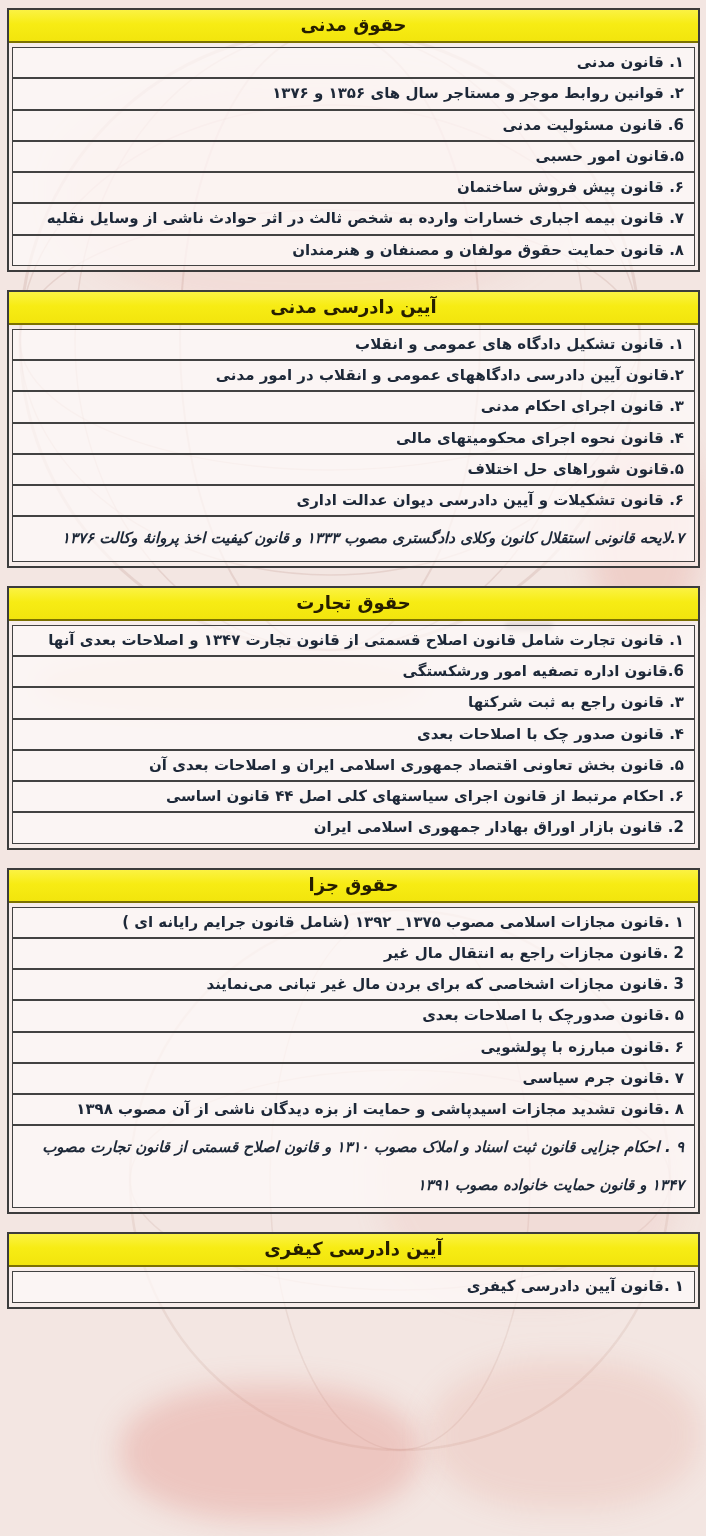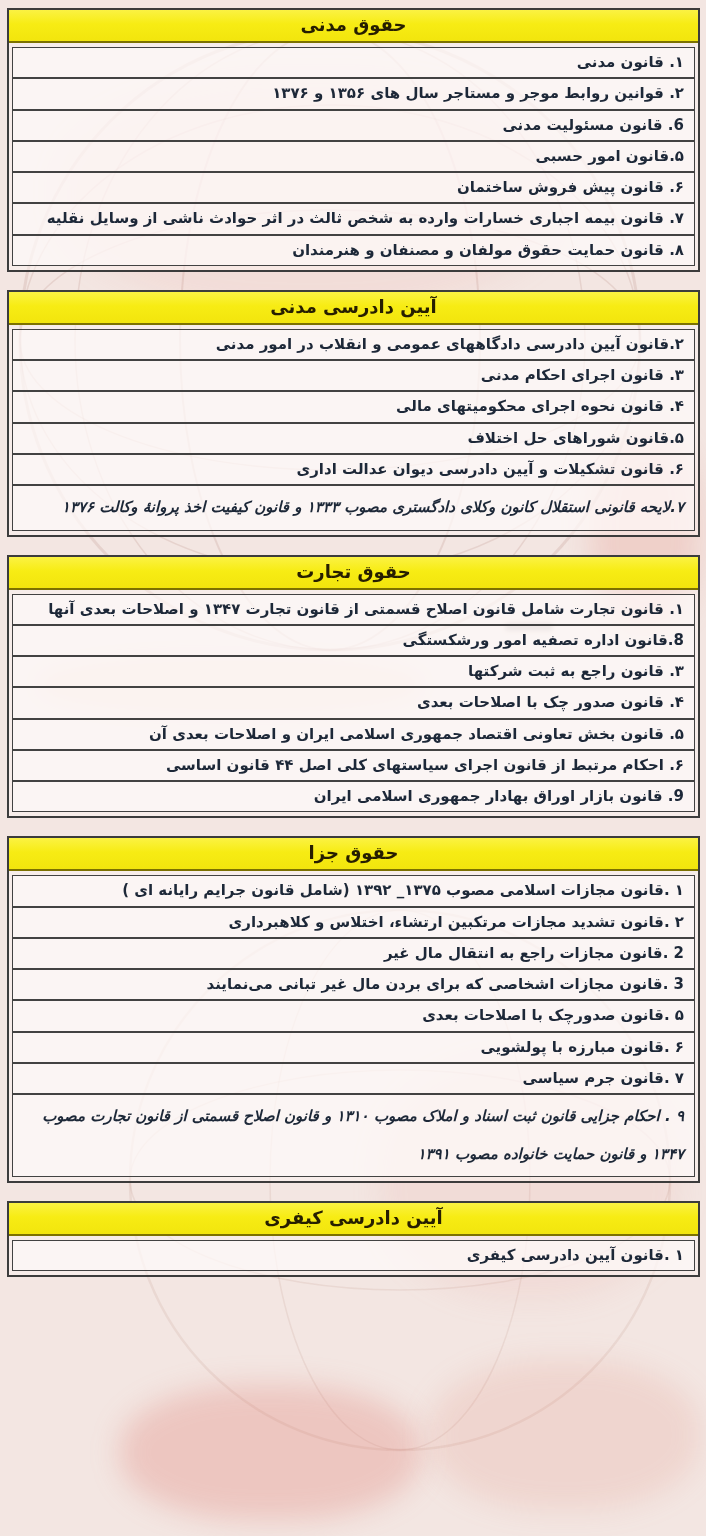--- a/index.html
+++ b/index.html
@@ -82,52 +82,53 @@
           <div class="row">۵.قانون امور حسبی</div>
           <div class="row">۶. قانون پیش فروش ساختمان</div>
           <div class="row">۷. قانون بیمه اجباری خسارات وارده به شخص ثالث در اثر حوادث ناشی از وسایل نقلیه</div>
           <div class="row">۸. قانون حمایت حقوق مولفان و مصنفان و هنرمندان</div>
         </div>
   </section>
 
   <section class="section">
     <div class="section-header">آیین دادرسی مدنی</div>
     <div class="rows">
+          <div class="row">۱. قانون تشکیل دادگاه های عمومی و انقلاب</div>
           <div class="row">۲.قانون آیین دادرسی دادگاههای عمومی و انقلاب در امور مدنی</div>
           <div class="row">۳. قانون اجرای احکام مدنی</div>
           <div class="row">۴. قانون نحوه اجرای محکومیتهای مالی</div>
           <div class="row">۵.قانون شوراهای حل اختلاف</div>
           <div class="row">۶. قانون تشکیلات و آیین دادرسی دیوان عدالت اداری</div>
           <div class="row tall">۷.لایحه قانونی استقلال کانون وکلای دادگستری مصوب ۱۳۳۳ و قانون کیفیت اخذ پروانۀ وکالت ۱۳۷۶</div>
         </div>
   </section>
 
   <section class="section">
     <div class="section-header">حقوق تجارت</div>
     <div class="rows">
           <div class="row">۱. قانون تجارت شامل قانون اصلاح قسمتی از قانون تجارت ۱۳۴۷ و اصلاحات بعدی آنها</div>
-          <div class="row">8.قانون اداره تصفیه امور ورشکستگی</div>
+          <div class="row">6.قانون اداره تصفیه امور ورشکستگی</div>
           <div class="row">۳. قانون راجع به ثبت شرکتها</div>
           <div class="row">۴. قانون صدور چک با اصلاحات بعدی</div>
           <div class="row">۵. قانون بخش تعاونی اقتصاد جمهوری اسلامی ایران و اصلاحات بعدی آن</div>
           <div class="row">۶. احکام مرتبط از قانون اجرای سیاستهای کلی اصل ۴۴ قانون اساسی</div>
-          <div class="row">9. قانون بازار اوراق بهادار جمهوری اسلامی ایران</div>
+          <div class="row">2. قانون بازار اوراق بهادار جمهوری اسلامی ایران</div>
         </div>
   </section>
 
   <section class="section">
     <div class="section-header">حقوق جزا</div>
     <div class="rows">
           <div class="row">۱ .قانون مجازات اسلامی مصوب ۱۳۷۵_ ۱۳۹۲ (شامل قانون جرایم رایانه ای )</div>
-          <div class="row">۲ .قانون تشدید مجازات مرتکبین ارتشاء، اختلاس و کلاهبرداری</div>
           <div class="row">2 .قانون مجازات راجع به انتقال مال غیر</div>
           <div class="row">3 .قانون مجازات اشخاصی که برای بردن مال غیر تبانی می‌نمایند</div>
           <div class="row">۵ .قانون صدورچک با اصلاحات بعدی</div>
           <div class="row">۶ .قانون مبارزه با پولشویی</div>
           <div class="row">۷ .قانون جرم سیاسی</div>
+          <div class="row">۸ .قانون تشدید مجازات اسیدپاشی و حمایت از بزه دیدگان ناشی از آن مصوب ۱۳۹۸</div>
           <div class="row tall">۹ . احکام جزایی قانون ثبت اسناد و املاک مصوب ۱۳۱۰ و قانون اصلاح قسمتی از قانون تجارت مصوب ۱۳۴۷ و قانون حمایت خانواده مصوب ۱۳۹۱</div>
         </div>
   </section>
 
   <section class="section">
     <div class="section-header">آیین دادرسی کیفری</div>
     <div class="rows">
           <div class="row">۱ .قانون آیین دادرسی کیفری</div>
         </div>
   </section>

